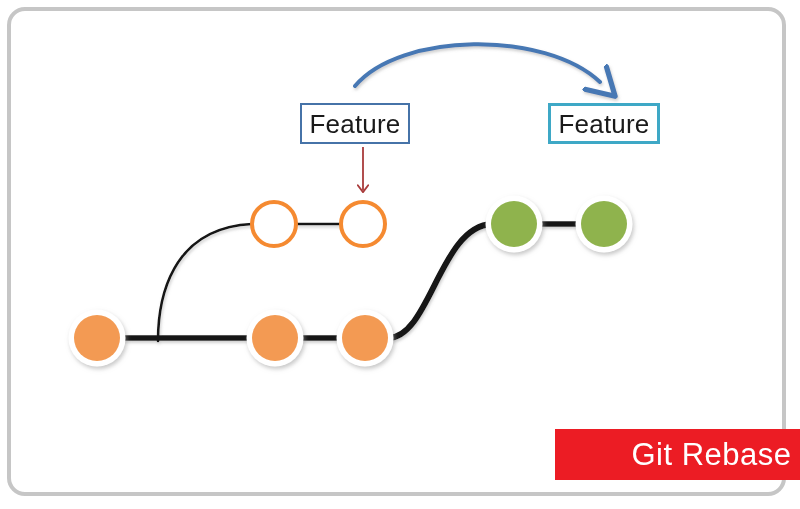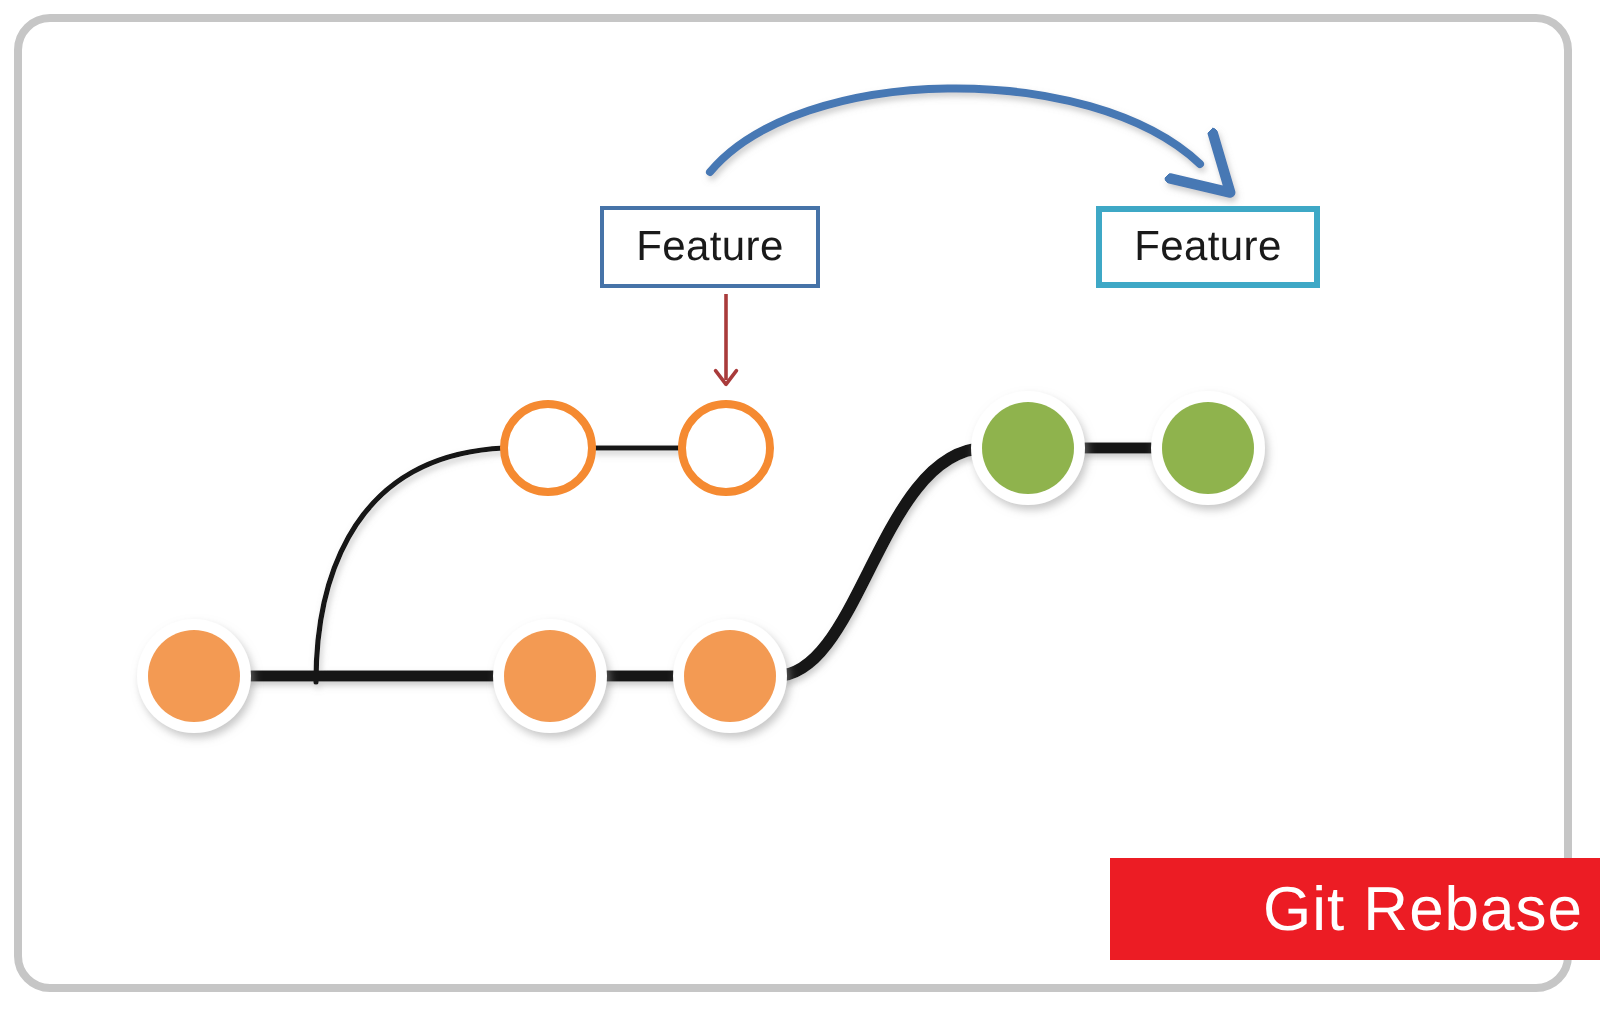--- a/index.html
+++ b/index.html
@@ -37,21 +37,21 @@
     height: 509px;
   }
   
   .label-box {
     position: absolute;
     box-sizing: border-box;
     background: #ffffff;
     display: flex;
     align-items: center;
     justify-content: center;
-    font-size: 21px;
+    font-size: 26px;
     color: #1a1a1a;
     letter-spacing: 0.2px;
     line-height: 1;
   }
   #feature-label-before {
     left: 300px;
     top: 103px;
     width: 110px;
     height: 41px;
     border: 2px solid #4673a8;

